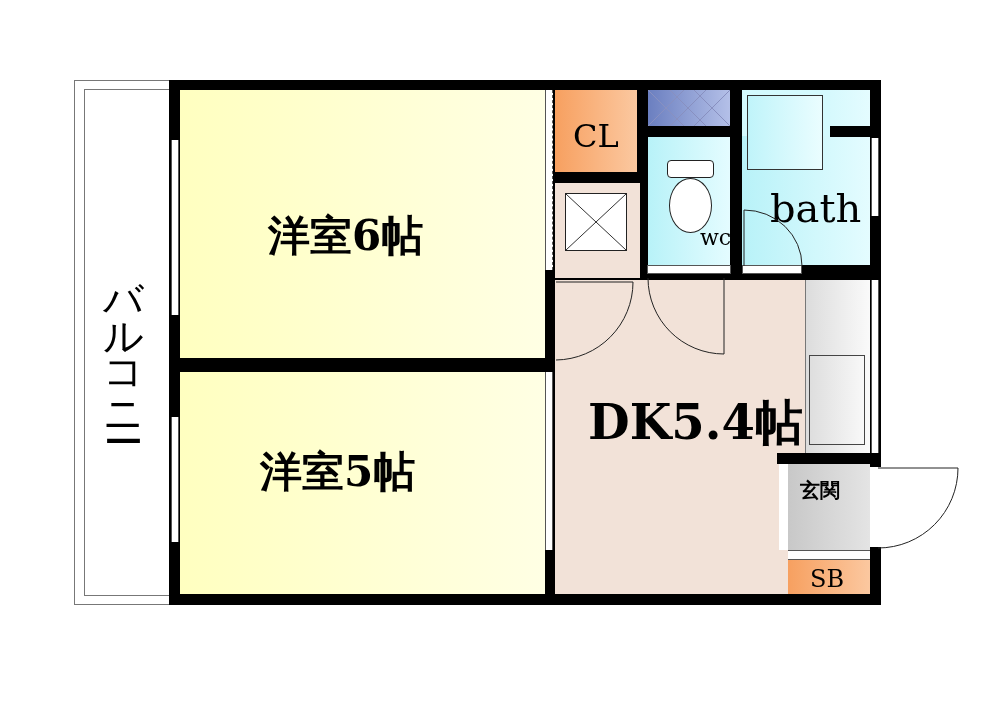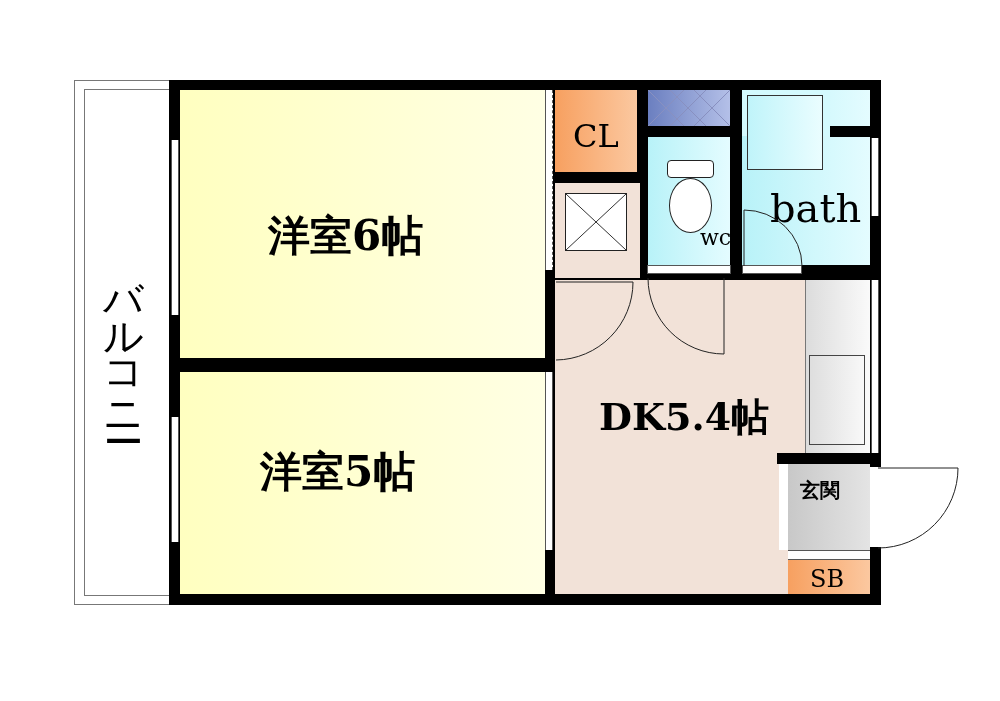--- a/index.html
+++ b/index.html
@@ -25,21 +25,21 @@
 <div class="label" style="left:260px;top:451px;font-size:42px;">洋室5帖</div>
 
 <div class="abs window" style="left:171px;top:140px;width:8px;height:175px;"></div>
 <div class="abs window" style="left:171px;top:417px;width:8px;height:125px;"></div>
 
 <div class="abs" style="left:545px;top:90px;width:8px;height:180px;background:#fff;border-left:1px solid #555;border-right:1px dashed #555;"></div>
 <div class="abs" style="left:545px;top:372px;width:8px;height:178px;background:#fff;border-left:1px solid #555;border-right:1px solid #555;"></div>
 
 <div class="abs" style="left:555px;top:280px;width:250px;height:314px;background:#f2e2d8;"></div>
 <div class="abs" style="left:555px;top:460px;width:222px;height:134px;background:#f2e2d8;"></div>
-<div class="label" style="left:588px;top:398px;font-size:38px;margin-left:11px;">DK5.4帖</div>
+<div class="label" style="left:588px;top:398px;font-size:48px;">DK5.4帖</div>
 
 <div class="abs" style="left:555px;top:183px;width:85px;height:95px;background:#f2e2d8;"></div>
 <div class="abs" style="left:565px;top:193px;width:62px;height:58px;border:1px solid #222;background:#fff;">
   <svg width="60" height="56">
       <line x1="0" y1="0" x2="60" y2="56" stroke="#333"></line>
       <line x1="60" y1="0" x2="0" y2="56" stroke="#333"></line>
     </svg>
 </div>
 
 <div class="abs" style="left:555px;top:90px;width:82px;height:82px;background:linear-gradient(90deg,#f7a060,#fbc8a0);"></div>

